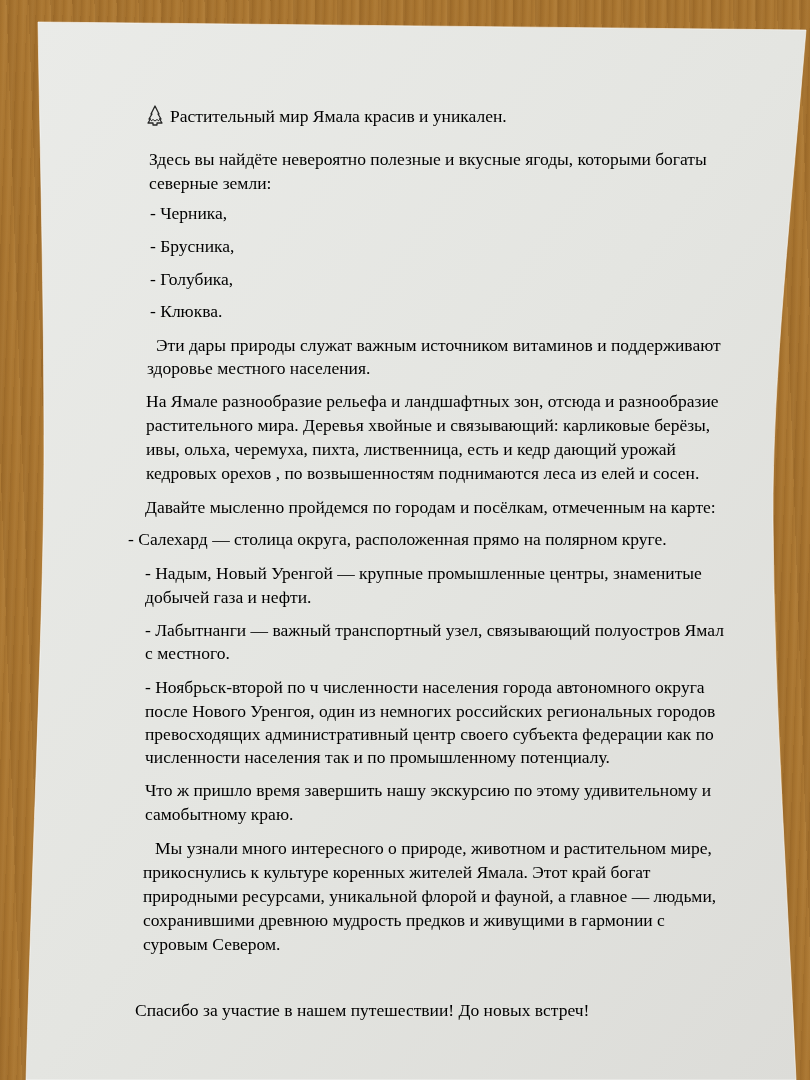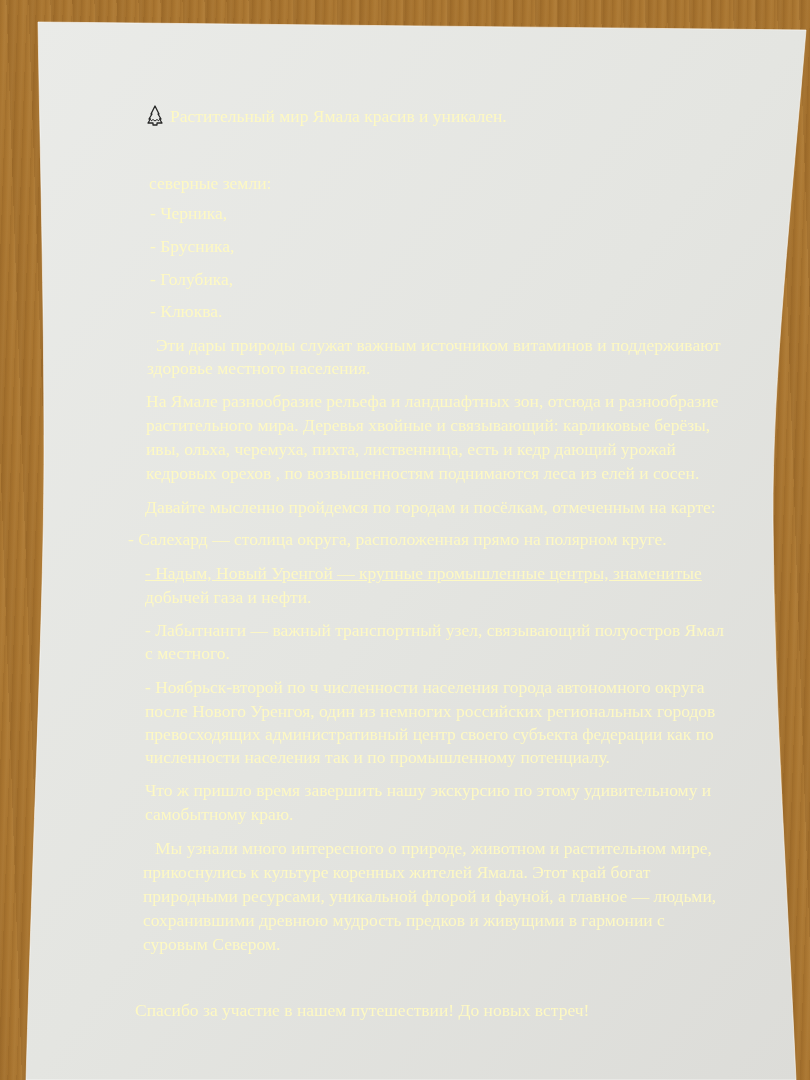--- a/index.html
+++ b/index.html
@@ -23,21 +23,21 @@
       top: 0;
       width: 810px;
       height: 1080px;
     }
     .content {
       position: absolute;
       left: 0;
       top: 0;
       width: 656px;
       height: 1080px;
-      color: #fef9c3;
+      color: #000000;
       font-size: 17.5px;
       line-height: 24.5px;
     }
     .line {
       position: absolute;
       white-space: nowrap;
     }
     .heading {
       display: flex;
       align-items: center;
@@ -72,40 +72,41 @@
   <div class="line heading" style="left:146px; top:104px;">
     <span class="tree-icon">
       <svg viewBox="0 0 18 22" xmlns="http://www.w3.org/2000/svg">
         <path d="M9,1 L13,9 L12,9 L15,14 L13.5,14 L16,18 L11,18 L11,20 L7,20 L7,18 L2,18 L4.5,14 L3,14 L6,9 L5,9 Z" fill="none" stroke="#262626" stroke-width="1.3" stroke-linejoin="round"></path>
         <path d="M5,16 Q7,13 9,16 Q11,13 13,16" fill="none" stroke="#262626" stroke-width="1"></path>
       </svg>
     </span>
     <span>Растительный мир Ямала красив и уникален.</span>
   </div>
 
+  <div class="line" style="left:149px; top:147px;">Здесь вы найдёте невероятно  полезные и вкусные ягоды, которыми богаты</div>
   <div class="line" style="left:149px; top:171px;">северные земли:</div>
 
   <div class="line" style="left:150px; top:201px;">- Черника,</div>
   <div class="line" style="left:150px; top:234px;">- Брусника,</div>
   <div class="line" style="left:150px; top:267px;">- Голубика,</div>
   <div class="line" style="left:150px; top:299px;">- Клюква.</div>
 
   <div class="line" style="left:156px; top:333px;">Эти дары природы служат важным источником витаминов и поддерживают</div>
   <div class="line" style="left:147px; top:356px;">здоровье местного населения.</div>
 
   <div class="line" style="left:146px; top:389px;">На Ямале разнообразие рельефа и ландшафтных зон, отсюда и разнообразие</div>
   <div class="line" style="left:146px; top:413px;">растительного мира. Деревья хвойные и связывающий:  карликовые берёзы,</div>
   <div class="line" style="left:146px; top:437px;">ивы, ольха, черемуха, пихта, лиственница,  есть и кедр дающий урожай</div>
   <div class="line" style="left:146px; top:461px;">кедровых орехов , по возвышенностям поднимаются леса из елей и сосен.</div>
 
   <div class="line" style="left:145px; top:495px;">Давайте мысленно пройдемся по городам и посёлкам, отмеченным на карте:</div>
 
   <div class="line" style="left:128px; top:527px;">- Салехард — столица округа, расположенная прямо на полярном круге.</div>
 
-  <div class="line" style="left:145px; top:561px;text-decoration:underline;">- Надым, Новый Уренгой — крупные промышленные центры, знаменитые</div>
+  <div class="line" style="left:145px; top:561px;">- Надым, Новый Уренгой — крупные промышленные центры, знаменитые</div>
   <div class="line" style="left:145px; top:585px;">добычей газа и нефти.</div>
 
   <div class="line" style="left:145px; top:618px;">- Лабытнанги — важный транспортный узел, связывающий полуостров Ямал</div>
   <div class="line" style="left:145px; top:641px;">с местного.</div>
 
   <div class="line" style="left:145px; top:675px;">- Ноябрьск-второй по ч численности населения города автономного округа</div>
   <div class="line" style="left:145px; top:699px;">после Нового Уренгоя, один из немногих российских региональных городов</div>
   <div class="line" style="left:145px; top:745px;">численности населения так и по промышленному потенциалу.</div>
   <div class="line" style="left:145px; top:722px;">превосходящих административный центр своего субъекта федерации как по</div>
 

